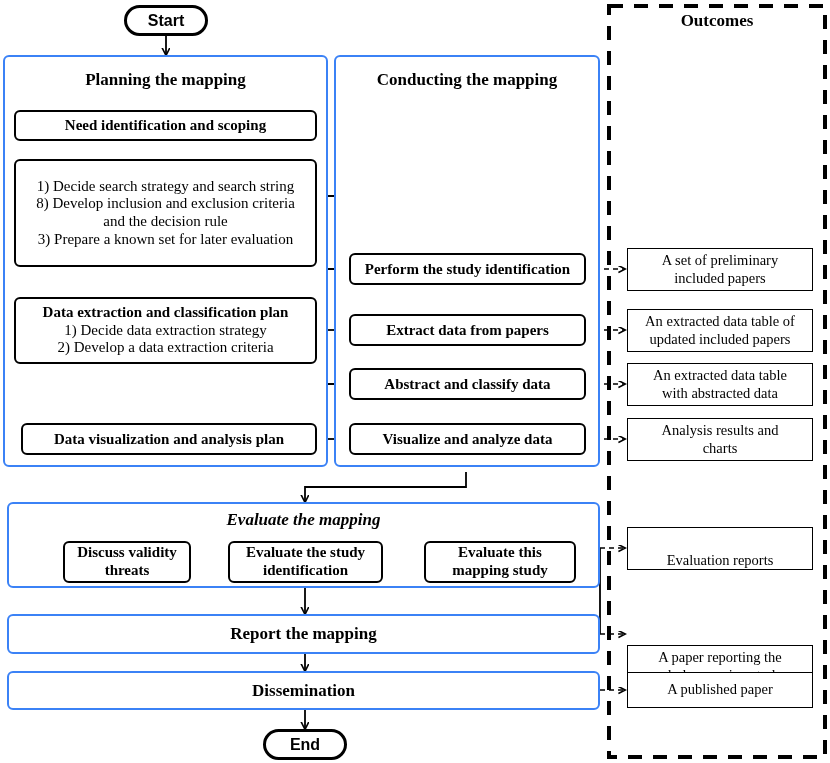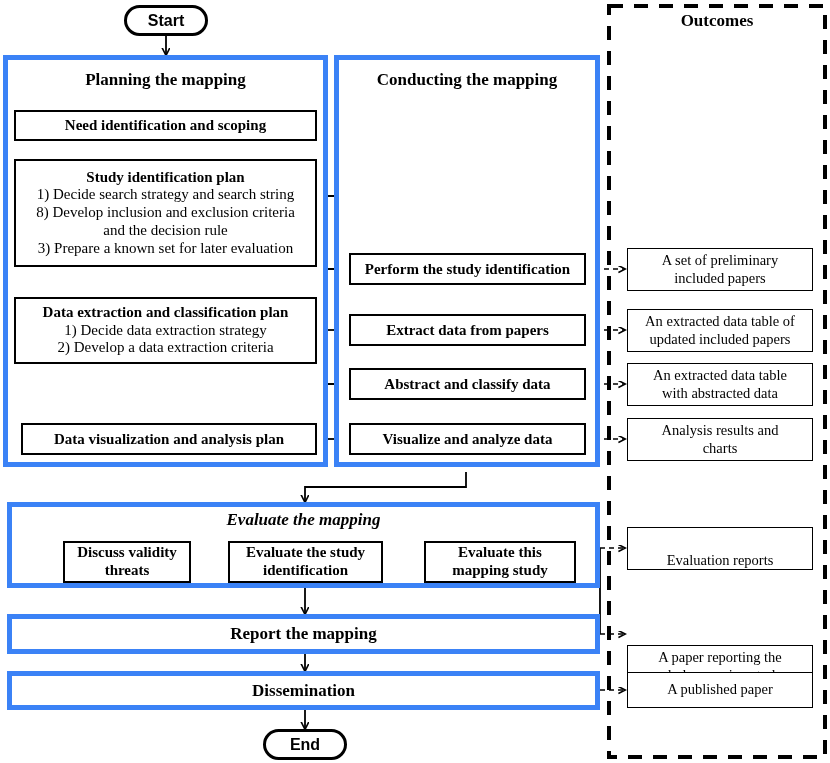--- a/index.html
+++ b/index.html
@@ -3,22 +3,22 @@
 <meta charset="utf-8">
 <style>
   html,body{margin:0;padding:0;background:#ffffff;}
   body{width:830px;height:763px;overflow:hidden;
        font-family:"Liberation Serif","DejaVu Serif",serif;color:#000;}
   #stage{position:relative;width:830px;height:763px;padding-left:35px;}
   svg{position:absolute;left:0;top:0;width:830px;height:763px;}
 
   
   .box{position:absolute;box-sizing:border-box;background:#fff;
-       display:flex;align-items:center;justify-content:center;text-align:center;}
-  .outer{border:5px solid #3b82f6;}
+       display:flex;align-items:center;justify-content:center;text-align:center;border-radius:6px;}
+  .outer{border:2px solid #3b82f6;}
   .inner{border:2px solid #000;}
   .stadium{border:3px solid #000;border-radius:999px;background:#fff;
            font-family:"Liberation Sans","DejaVu Sans",sans-serif;font-weight:bold;}
 
   .bold{font-weight:bold;}
   .t15{font-size:15px;}
   .t17{font-size:17px;}
   .lines{line-height:1.18;padding:2px 4px;}
   .phase-title{position:absolute;text-align:center;font-weight:bold;font-size:17px;}
   .outcome{position:absolute;box-sizing:border-box;border:1.5px solid #000;
@@ -89,21 +89,20 @@
   <div class="stadium box" style="left:263px;top:729px;width:84px;height:31px;font-size:16px;">End</div>
 
   <div class="box outer" style="left:3px;top:55px;width:325px;height:412px;"></div>
   <div class="phase-title" style="left:3px;top:70px;width:325px;">Planning the mapping</div>
 
   <div class="box inner" style="left:14px;top:110px;width:303px;height:31px;">
     <span class="bold t15">Need identification and scoping</span>
   </div>
 
   <div class="box inner lines" style="left:14px;top:159px;width:303px;height:108px;flex-direction:column;">
-    <span class="bold t15">Study identification plan</span>
     <span class="t15">1) Decide search strategy and search string</span>
     <span class="t15">8) Develop inclusion and exclusion criteria</span>
     <span class="t15">and the decision rule</span>
     <span class="t15">3) Prepare a known set for later evaluation</span>
   </div>
 
   <div class="box inner lines" style="left:14px;top:297px;width:303px;height:67px;flex-direction:column;">
     <span class="bold t15">Data extraction and classification plan</span>
     <span class="t15">1) Decide data extraction strategy</span>
     <span class="t15">2) Develop a data extraction criteria</span>

